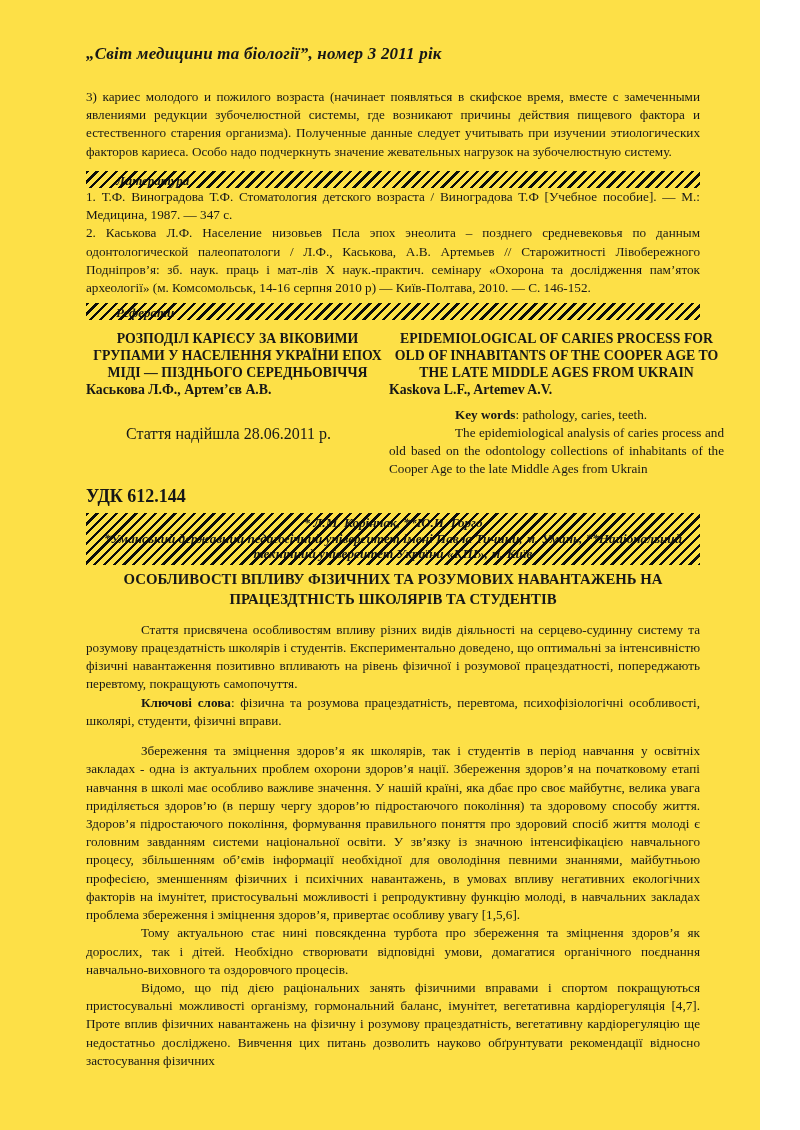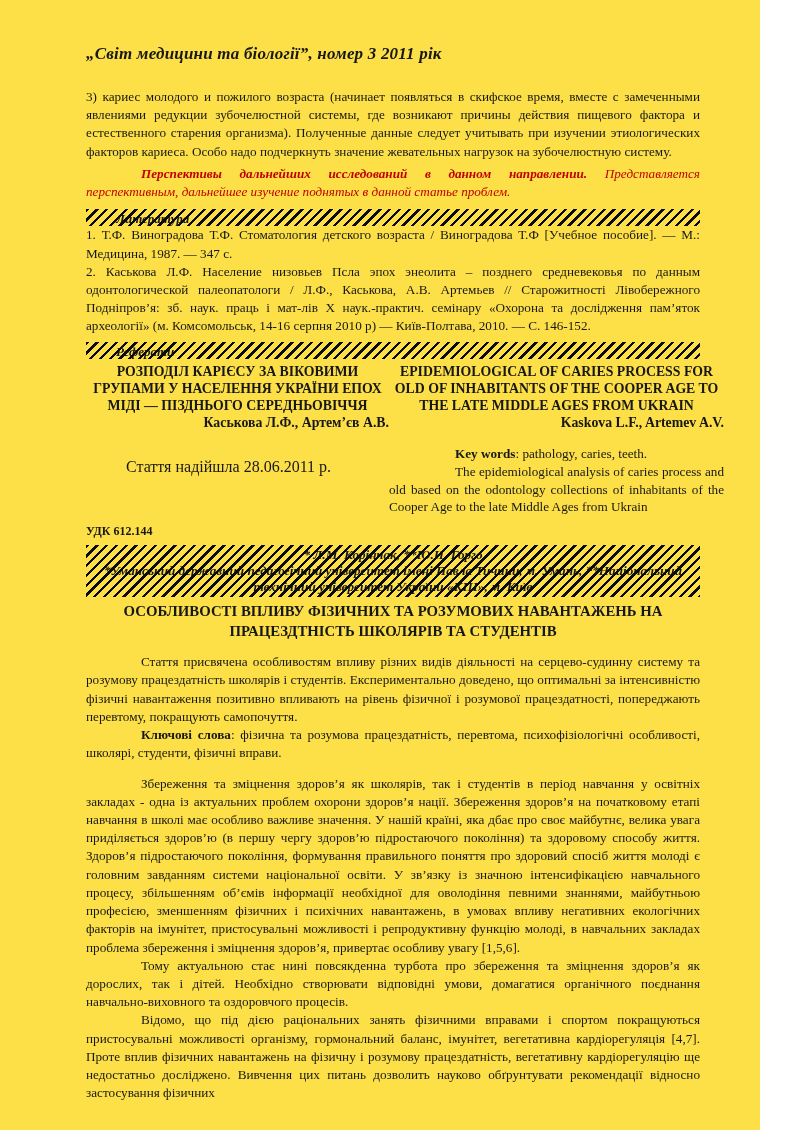--- a/index.html
+++ b/index.html
@@ -18,21 +18,21 @@
     margin:0 0 24px 0; letter-spacing:.2px;
   }
   p { margin:0; }
   .body-text {
     font-size:13.2px; line-height:1.38;
     text-align:justify;
   }
   .indent { text-indent:55px; }
   .red-italic { color:#c00000; font-style:italic; }
   .bold { font-weight:bold; } .mb6{margin-bottom:6px;} .mb8{margin-bottom:8px;}
-  .mb10{margin-bottom:4px;} .mb12{margin-bottom:12px;}
+  .mb10{margin-bottom:10px;} .mb12{margin-bottom:12px;}
 
   
   .hatch { position:relative; }
   .hatch::after {
     content:""; position:absolute; inset:0; pointer-events:none;
     background:repeating-linear-gradient(135deg,#0b0b0b 0 2.4px, rgba(0,0,0,0) 2.4px 6.9px);
   }
   .banner-small { height:17px; overflow:hidden; }
   .banner-small .banner-label {
     display:inline-block; margin-left:30px;
@@ -45,45 +45,44 @@
 
   
   .columns { display:flex; margin-bottom:8px; }
   .col-uk { width:303px; flex:0 0 303px; }
   .col-en { width:335px; flex:0 0 335px; }
   .col-title {
     font-weight:bold; text-align:center;
     font-size:13.8px; line-height:17px;
   }
   .col-authors {
-    font-weight:bold; text-align:right;
-    font-size:13.8px; line-height:18px; margin-bottom:13px;
+    font-weight:bold; text-align:left;
+    font-size:13.8px; line-height:18px; margin-bottom:7px;
   }
   .col-body { font-size:13.2px; line-height:1.36; text-align:justify; }
   .uk-indent { text-indent:42px; }
   .en-indent { text-indent:66px; }
   .received { font-size:16px; line-height:1.4; text-align:left; padding-left:40px;margin-top:24px; }
 
-  .udk { font-weight:bold; font-size:12px; margin-bottom:6px; }
+  .udk { font-weight:bold; font-size:18px; margin-bottom:6px; }
   .article-title {
     font-weight:bold; text-align:center;
     font-size:14.8px; line-height:20px;
     margin:4px 0 12px;
   }
 </style>
 </head>
 <body>
 
 <div class="page">
 
   <div class="journal-header">„Світ медицини та біології”, номер 3 2011 рік</div>
 
   <p class="body-text mb10">3) кариес молодого и пожилого возраста (начинает появляться в скифское время, вместе с замеченными явлениями редукции зубочелюстной системы, где возникают причины действия пищевого фактора и естественного старения организма). Полученные данные следует учитывать при изучении этиологических факторов кариеса. Особо надо подчеркнуть значение жевательных нагрузок на зубочелюстную систему.</p>
 
-  <p class="body-text indent red-italic mb8"><span class="bold">Перспективы дальнейших исследований в данном направлении.</span><span> Представляется перспективным, дальнейшее изучение поднятых в данной статье проблем.</span></p>
 
   <div class="banner-small hatch">
     <span class="banner-label">Литература</span>
   </div>
 
   <p class="body-text">1. Т.Ф. Виноградова Т.Ф. Стоматология детского возраста / Виноградова Т.Ф [Учебное пособие]. — М.: Медицина, 1987. — 347 с.</p>
   <p class="body-text mb6">2. Каськова Л.Ф. Население низовьев Псла эпох энеолита – позднего средневековья по данным одонтологической палеопатологи / Л.Ф., Каськова, А.В. Артемьев // Старожитності Лівобережного Подніпров’я: зб. наук. праць і мат-лів X наук.-практич. семінару «Охорона та дослідження пам’яток археології» (м. Комсомольськ, 14-16 серпня 2010 р) — Київ-Полтава, 2010. — С. 146-152.</p>
 
   <div class="banner-small hatch mb10">
     <span class="banner-label">Реферати</span>

